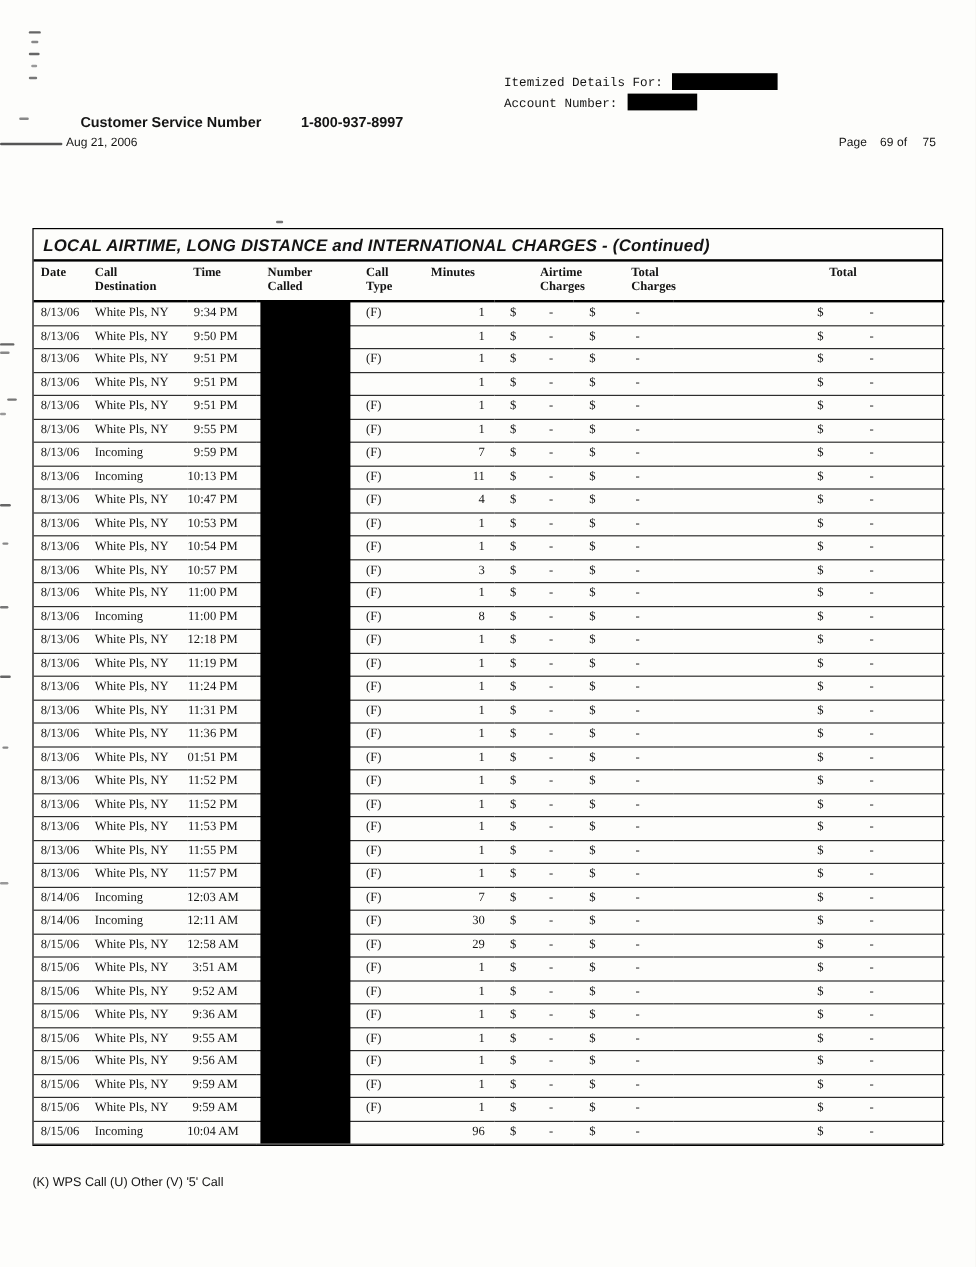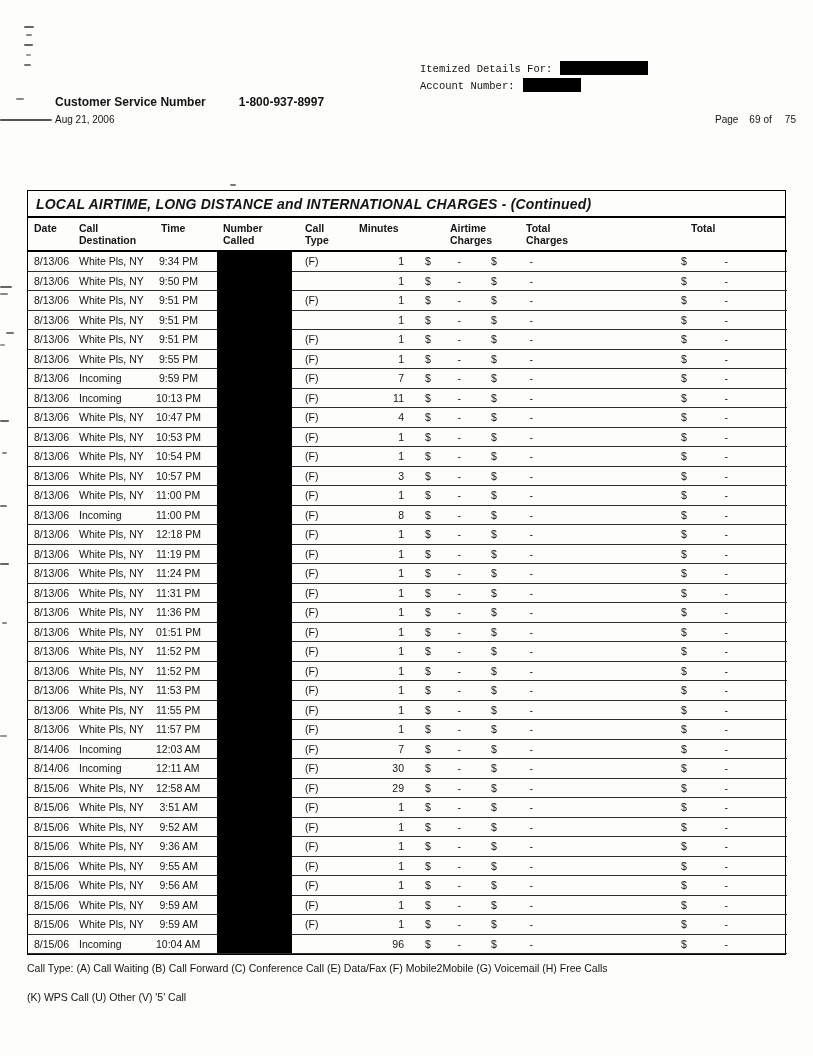--- a/index.html
+++ b/index.html
@@ -12,41 +12,41 @@
   
   .art { position:absolute; border-radius:1px; }
 
   
   .hdr-right { position:absolute; top:61px; left:420px; font-size:10.5px; line-height:17px; }
   .hdr-line { white-space:nowrap;font-family:Liberation Mono, monospace; }
   .redact { display:inline-block; background:#000; height:14px; vertical-align:middle; margin-left:8px; }
   .redact-name { width:88px; margin-bottom:2px; }
   .redact-account { width:58px; margin-top:-2px; }
 
-  .cs-line { position:absolute; top:95px; left:55px; font-size:12px; font-weight:bold; }
+  .cs-line { position:absolute; top:95px; left:67px; font-size:12px; font-weight:bold; }
   .cs-number { margin-left:33px; }
 
   .date-line { position:absolute; top:114px; left:55px; font-size:10px; }
 
-  .page-line { position:absolute; top:114px; left:699px; font-size:10px;margin-left:16px; }
+  .page-line { position:absolute; top:114px; left:699px; font-size:10px; }
   .pg-a { margin-left:11px; }
   .pg-b { margin-left:3px; }
   .pg-c { margin-left:13px; }
 
   
   .table-wrap {
     position:absolute; top:190px; left:27px; width:759px;
     border:1.5px solid #000; background:#fdfdfb;
   }
   .table-title {
     font-size:14px; font-weight:bold; font-style:italic;
     padding:5px 8px 4px 8px; line-height:16px;
     border-bottom:2px solid #000; letter-spacing:0.2px;
   }
-  table { width:100%; border-collapse:collapse; table-layout:fixed; }
+  table { width:100%; border-collapse:collapse; table-layout:fixed;font-family:Liberation Serif, serif; }
   thead th {
     font-size:10.5px; font-weight:bold; text-align:left; vertical-align:top;
     line-height:12px; padding-top:4px; padding-bottom:4px;
     border-bottom:2px solid #000;
   }
   tbody td {
     font-size:10.5px; height:18.5px; line-height:18.5px;
     border-bottom:1px solid #2e2e2e; vertical-align:middle;
     overflow:hidden; white-space:nowrap;
   }
@@ -883,17 +883,16 @@
               <span class="cur">$</span>
               <span class="val">-</span>
             </td>
           </tr>
         </tbody>
     </table>
     <div class="table-redaction"></div>
   </div>
 
   <div class="footnotes">
-    <div>Call Type: (A) Call Waiting (B) Call Forward (C) Conference Call (E) Data/Fax (F) Mobile2Mobile (G) Voicemail (H) Free Calls</div>
     <div class="fn2">(K) WPS Call (U) Other (V) '5' Call</div>
   </div>
 
 </div>
 
 </body></html>

